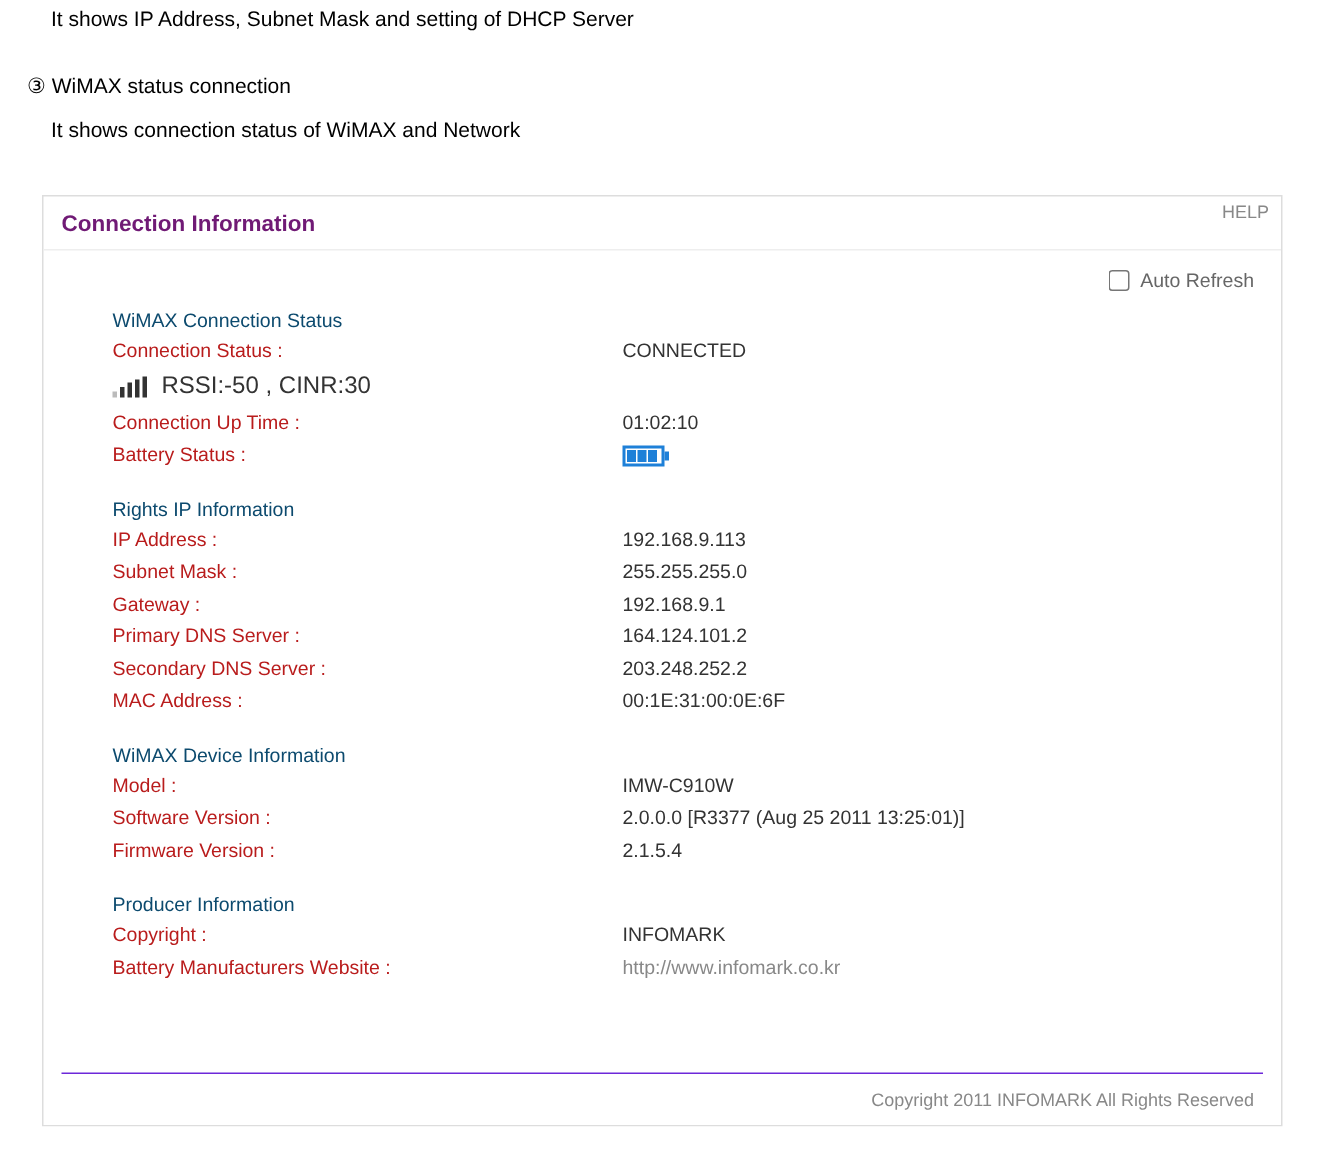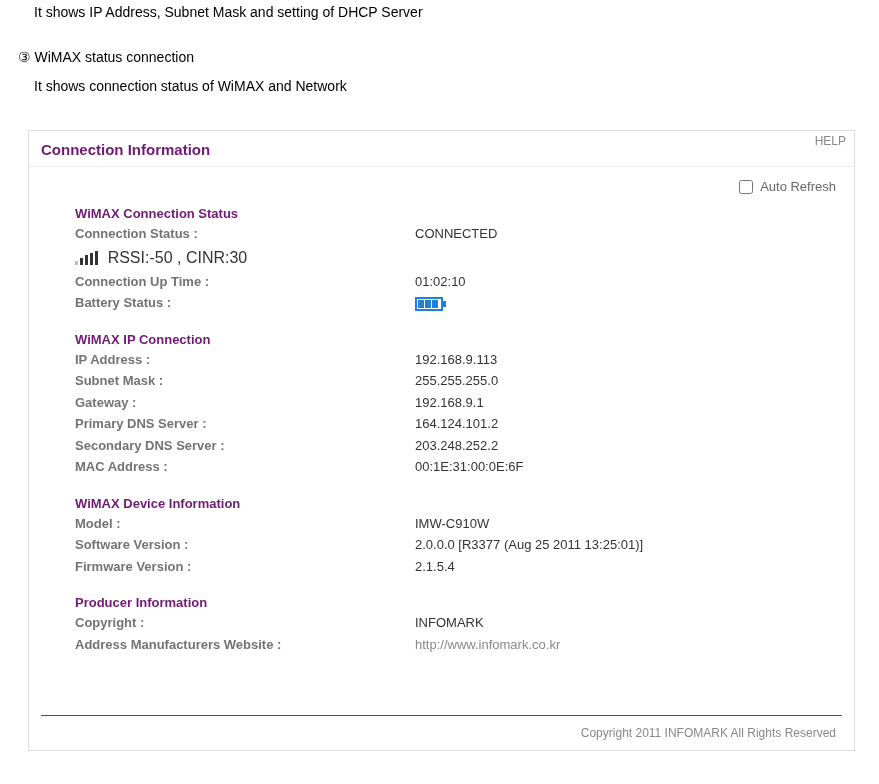--- a/index.html
+++ b/index.html
@@ -51,35 +51,34 @@
       vertical-align: middle;
       margin-right: 4px;
       width: 14px;
       height: 14px;
     }
     .content-indent {
       padding-left: 34px;
       padding-right: 10px;
     }
     .section-heading {
-      font-weight: bold;
-      color: #701a75;
+      font-weight: normal;
+      color: #0c4a6e;
       font-size: 13px;
       padding: 4px 0 2px 0;
     }
     .row {
       display: flex;
       padding: 1px 0;
       font-size: 13px;
       line-height: 1.5;
     }
     .row .label {
       width: 340px;
-      color: #737373;
-      font-weight: bold;
+      color: #b91c1c;
     }
     .row .value {
       flex: 1;
       color: #333;
     }
     .row .value.link-style {
       color: #888;
     }
     .section-spacer {
       height: 14px;
@@ -185,21 +184,21 @@
         <div class="label">Battery Status :</div>
         <div class="value">
           <span class="battery">
             <span class="seg"></span><span class="seg"></span><span class="seg"></span>
           </span>
         </div>
       </div>
 
       <div class="section-spacer"></div>
 
-      <div class="section-heading">WiMAX IP Connection</div>
+      <div class="section-heading">Rights IP Information</div>
       <div class="row">
         <div class="label">IP Address :</div>
         <div class="value">192.168.9.113</div>
       </div>
       <div class="row">
         <div class="label">Subnet Mask :</div>
         <div class="value">255.255.255.0</div>
       </div>
       <div class="row">
         <div class="label">Gateway :</div>
@@ -235,21 +234,21 @@
       </div>
 
       <div class="section-spacer"></div>
 
       <div class="section-heading">Producer Information</div>
       <div class="row">
         <div class="label">Copyright :</div>
         <div class="value">INFOMARK</div>
       </div>
       <div class="row">
-        <div class="label">Address Manufacturers Website :</div>
+        <div class="label">Battery Manufacturers Website :</div>
         <div class="value link-style">http://www.infomark.co.kr</div>
       </div>
 
     </div>
 
     <div class="copyright">Copyright 2011 INFOMARK All Rights Reserved</div>
   </div>
 </div>
 
 </body></html>

